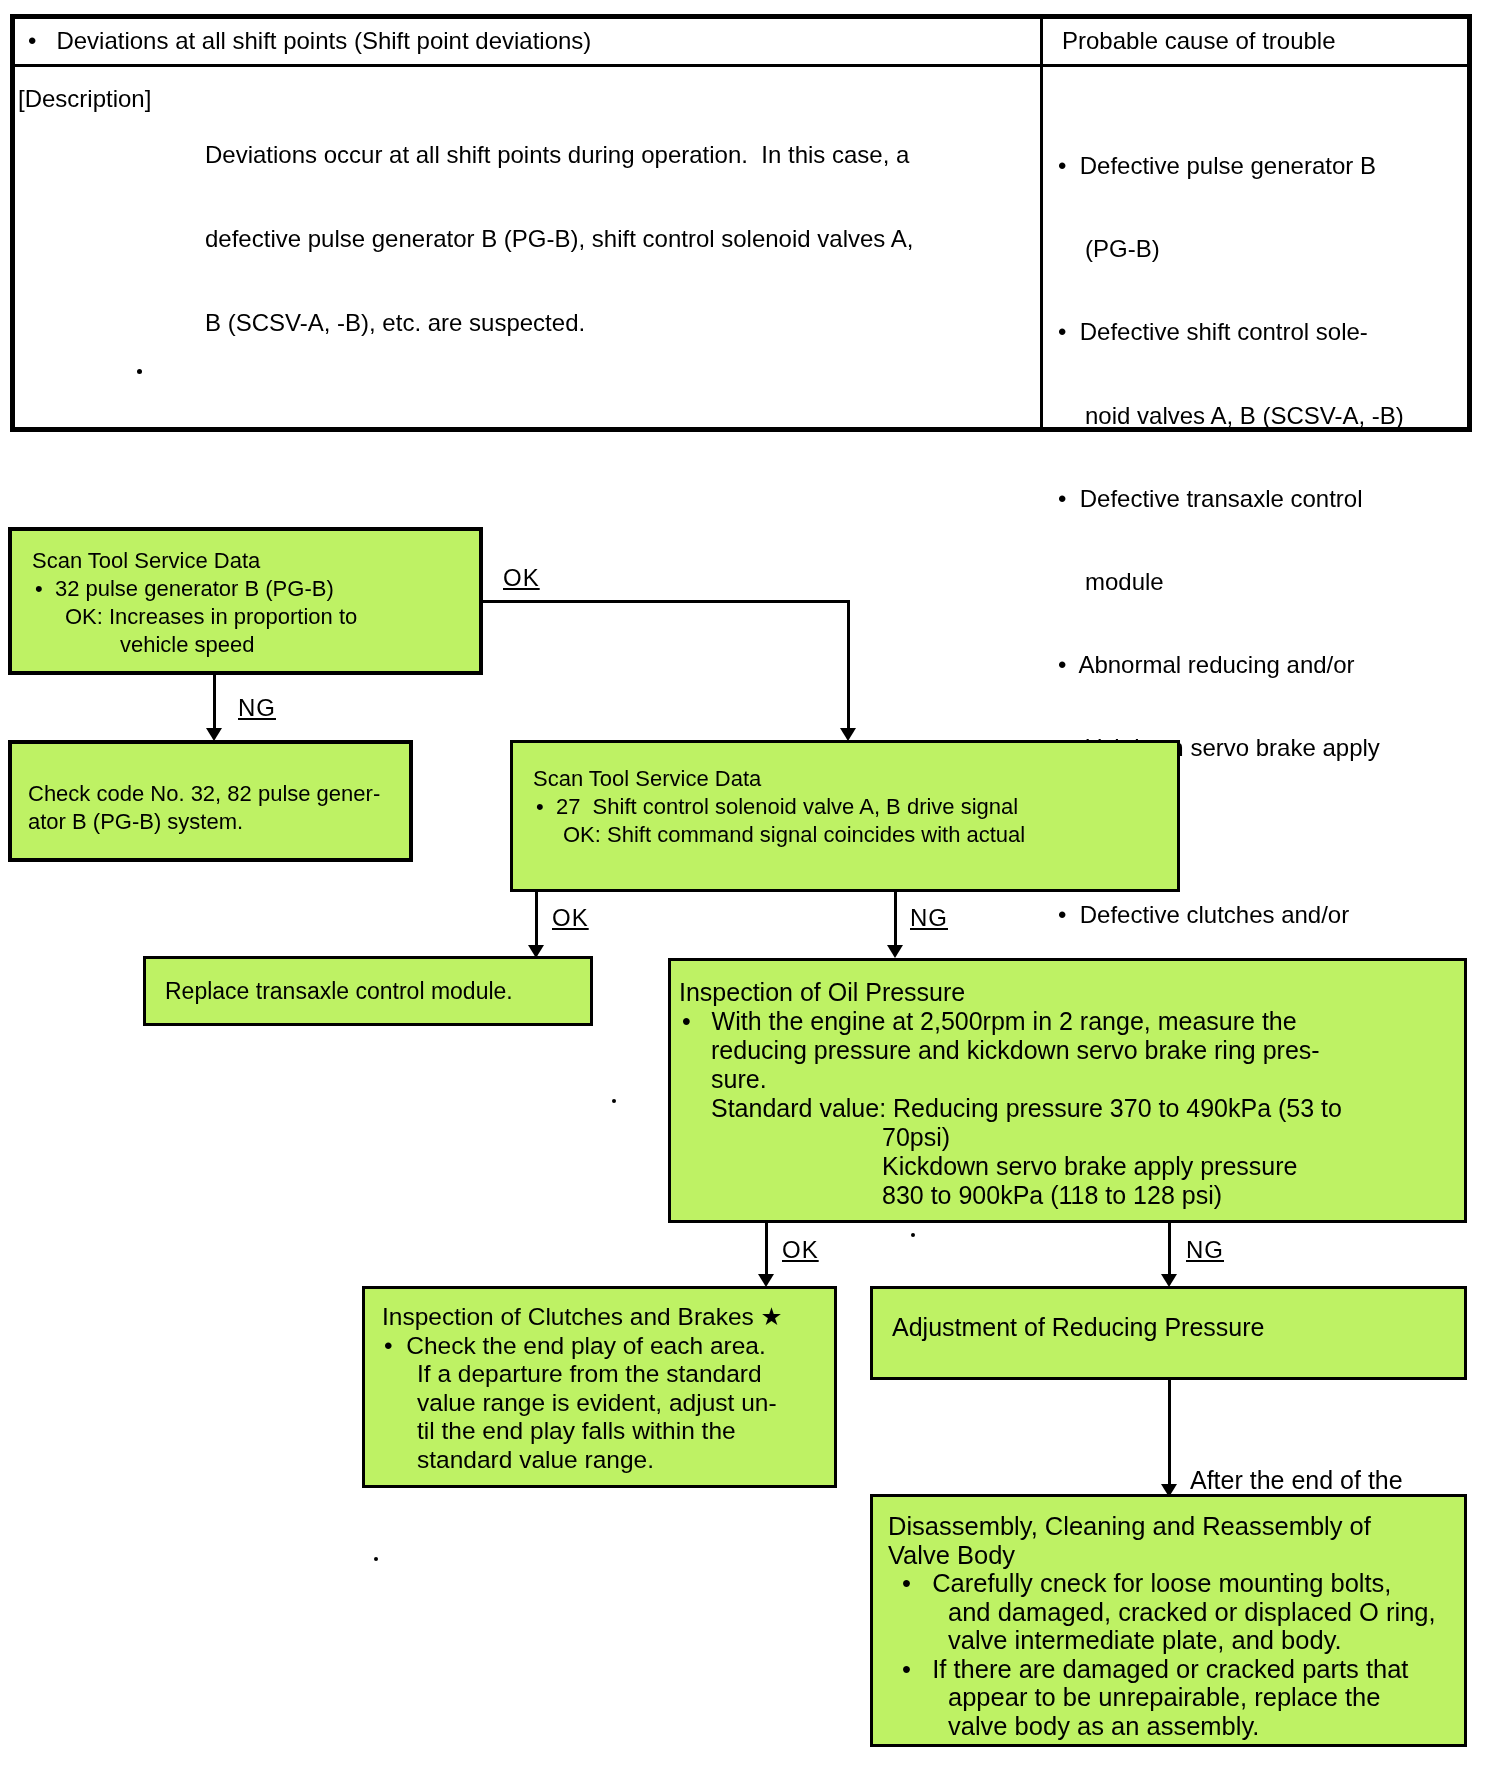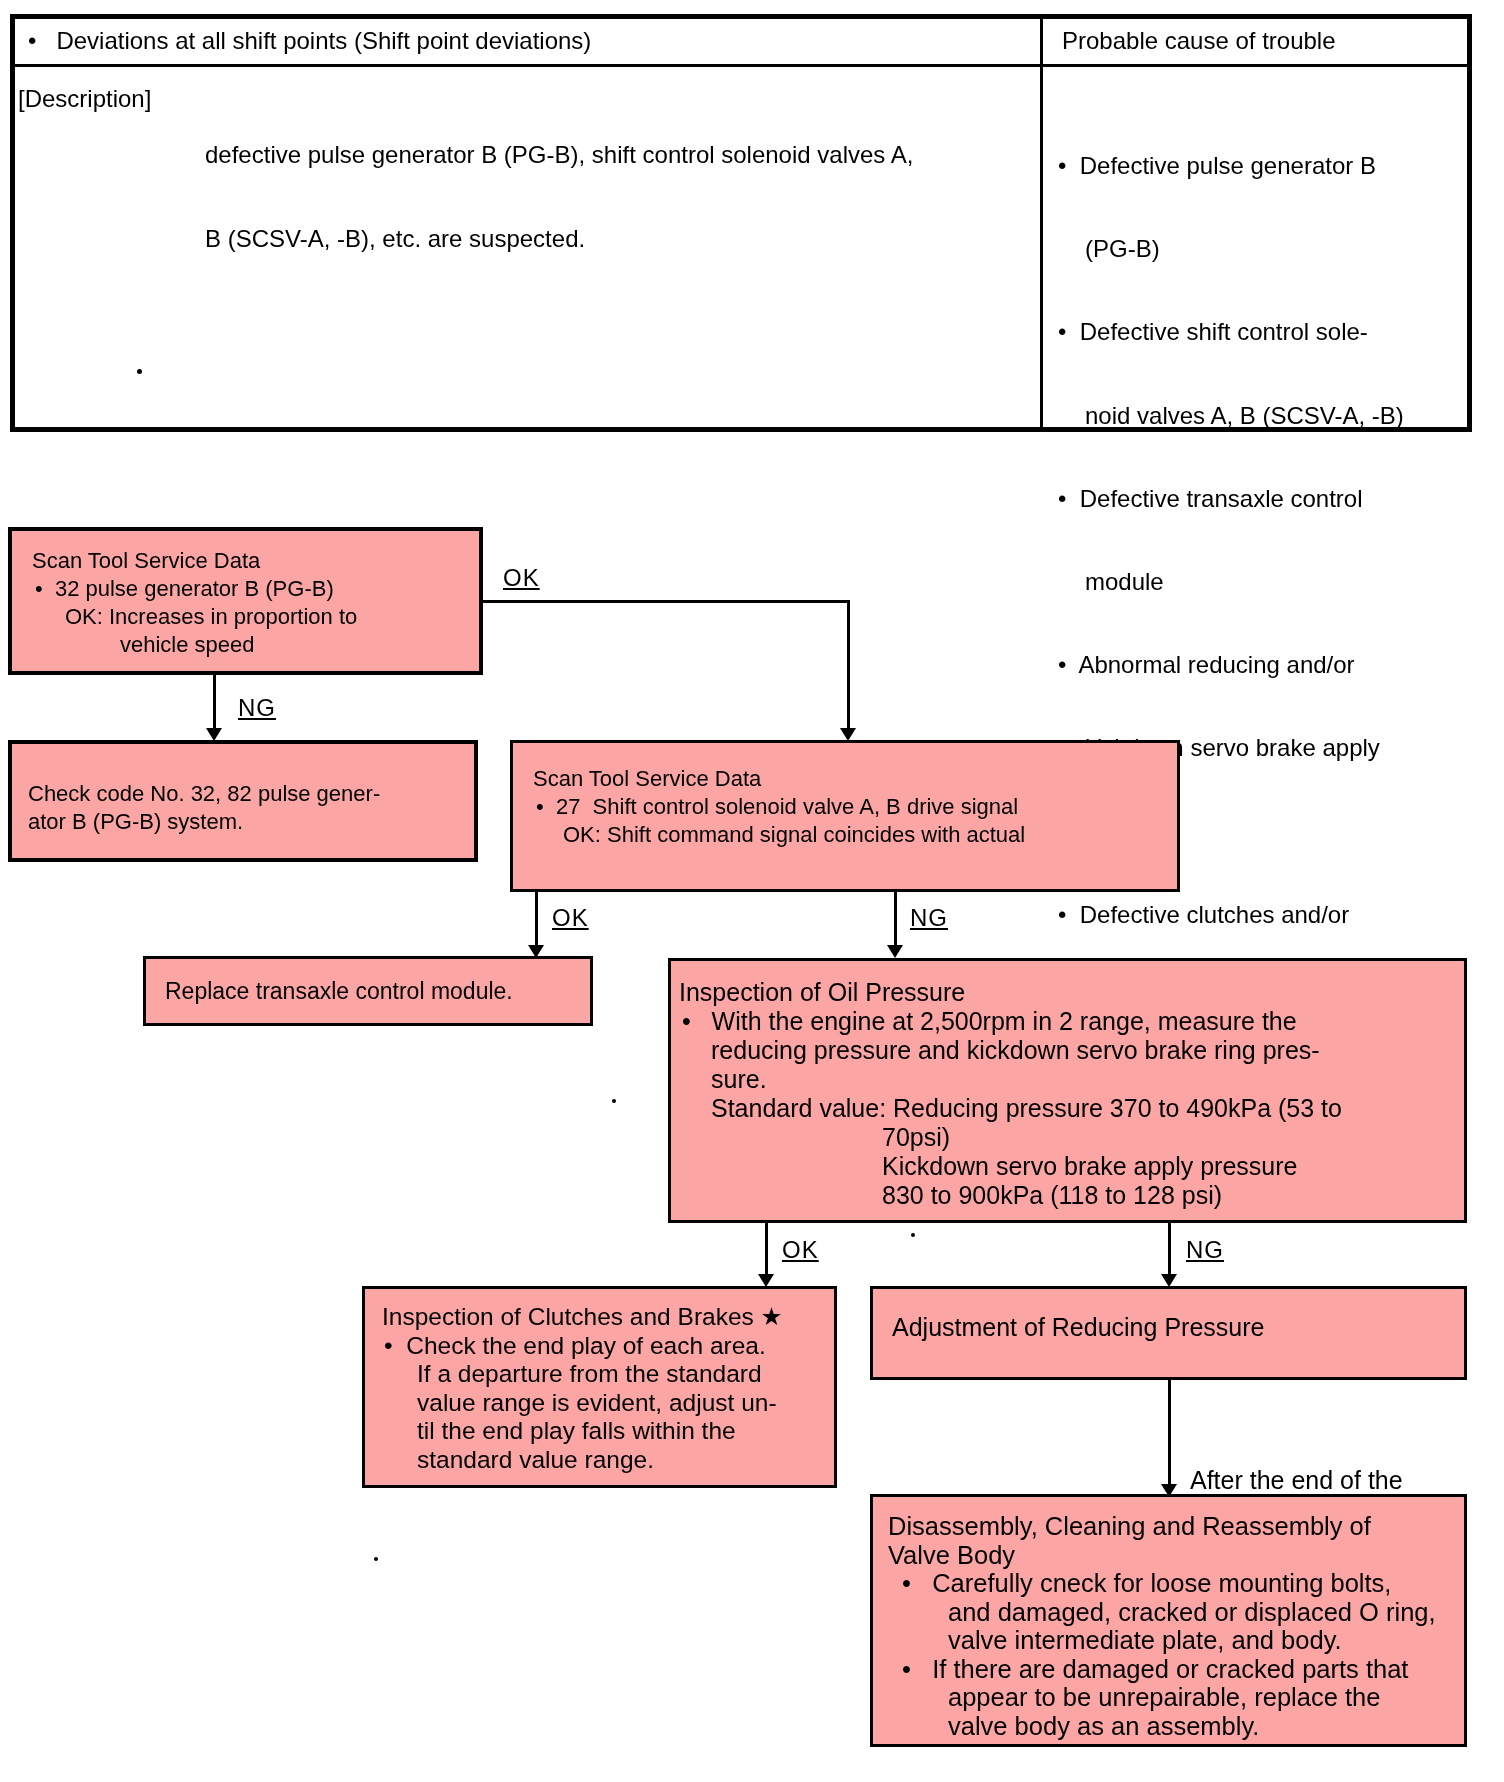--- a/index.html
+++ b/index.html
@@ -10,21 +10,21 @@
   }
   .txt{position:absolute;white-space:pre-wrap;}
   .line{white-space:pre-wrap;}
   
   .tframe{position:absolute;border:5px solid #000;box-sizing:border-box;background:#fff;}
   .tdiv{position:absolute;background:#000;}
   .tbl-font{font-size:24px;line-height:28px;}
   .causes div{line-height:27.2px;}
   .causes .cont{padding-left:27px;}
   
-  .box{position:absolute;border:3px solid #000;box-sizing:border-box;background:#fca5a5;}
+  .box{position:absolute;border:3px solid #000;box-sizing:border-box;background:#bef264;}
   .box.thick{border-width:4px;}
   .f-sm{font-size:22px;line-height:28px;}
   .f-md{font-size:25px;line-height:29px;}
   .f-lg{font-size:25.5px;line-height:28.5px;}
   .vline{position:absolute;width:3px;background:#000;}
   .hline{position:absolute;height:3px;background:#000;}
   .arrow{position:absolute;width:0;height:0;border-left:8px solid transparent;
          border-right:8px solid transparent;border-top:13px solid #000;}
   .lbl{position:absolute;font-size:24px;line-height:24px;letter-spacing:1px;text-decoration:underline;}
   .speck{position:absolute;width:5px;height:5px;background:#000;border-radius:50%;}
@@ -36,20 +36,21 @@
 
   <div class="tframe" style="left:10px;top:14px;width:1462px;height:418px;"></div>
   <div class="tdiv" style="left:1040px;top:16px;width:3px;height:414px;"></div>
   <div class="tdiv" style="left:14px;top:64px;width:1454px;height:3px;"></div>
 
   <div class="txt tbl-font" style="left:28px;top:27px;width:990px;">•   Deviations at all shift points (Shift point deviations)</div>
   <div class="txt tbl-font" style="left:1062px;top:27px;width:390px;">Probable cause of trouble</div>
 
   <div class="txt tbl-font" style="left:18px;top:85px;">[Description]</div>
   <div class="txt tbl-font" style="left:205px;top:85px;width:740px;">
+    <div class="line">Deviations occur at all shift points during operation.  In this case, a</div>
     <div class="line">defective pulse generator B (PG-B), shift control solenoid valves A,</div>
     <div class="line">B (SCSV-A, -B), etc. are suspected.</div>
   </div>
 
   <div class="txt tbl-font causes" style="left:1058px;top:96px;width:404px;">
     <div>•  Defective pulse generator B</div>
     <div class="cont">(PG-B)</div>
     <div>•  Defective shift control sole-</div>
     <div class="cont">noid valves A, B (SCSV-A, -B)</div>
     <div>•  Defective transaxle control</div>
@@ -71,21 +72,21 @@
 
   <div class="lbl" style="left:503px;top:566px;">OK</div>
   <div class="hline" style="left:481px;top:600px;width:369px;"></div>
   <div class="vline" style="left:847px;top:600px;height:131px;"></div>
   <div class="arrow" style="left:840px;top:728px;"></div>
 
   <div class="vline" style="left:213px;top:675px;height:58px;"></div>
   <div class="arrow" style="left:206px;top:728px;"></div>
   <div class="lbl" style="left:238px;top:696px;">NG</div>
 
-  <div class="box thick f-sm" style="left:8px;top:740px;width:470px;height:122px;padding:36px 10px 0 16px;">
+  <div class="box thick f-sm" style="left:8px;top:740px;width:405px;height:122px;padding:36px 10px 0 16px;">
     <div class="line">Check code No. 32, 82 pulse gener-</div>
     <div class="line">ator B (PG-B) system.</div>
   </div>
 
   <div class="box f-sm" style="left:510px;top:740px;width:670px;height:152px;padding:22px 10px 0 20px;">
     <div class="line">Scan Tool Service Data</div>
     <div class="line" style="padding-left:3px;">•  27  Shift control solenoid valve A, B drive signal</div>
     <div class="line" style="padding-left:30px;">OK: Shift command signal coincides with actual</div>
   </div>
 

